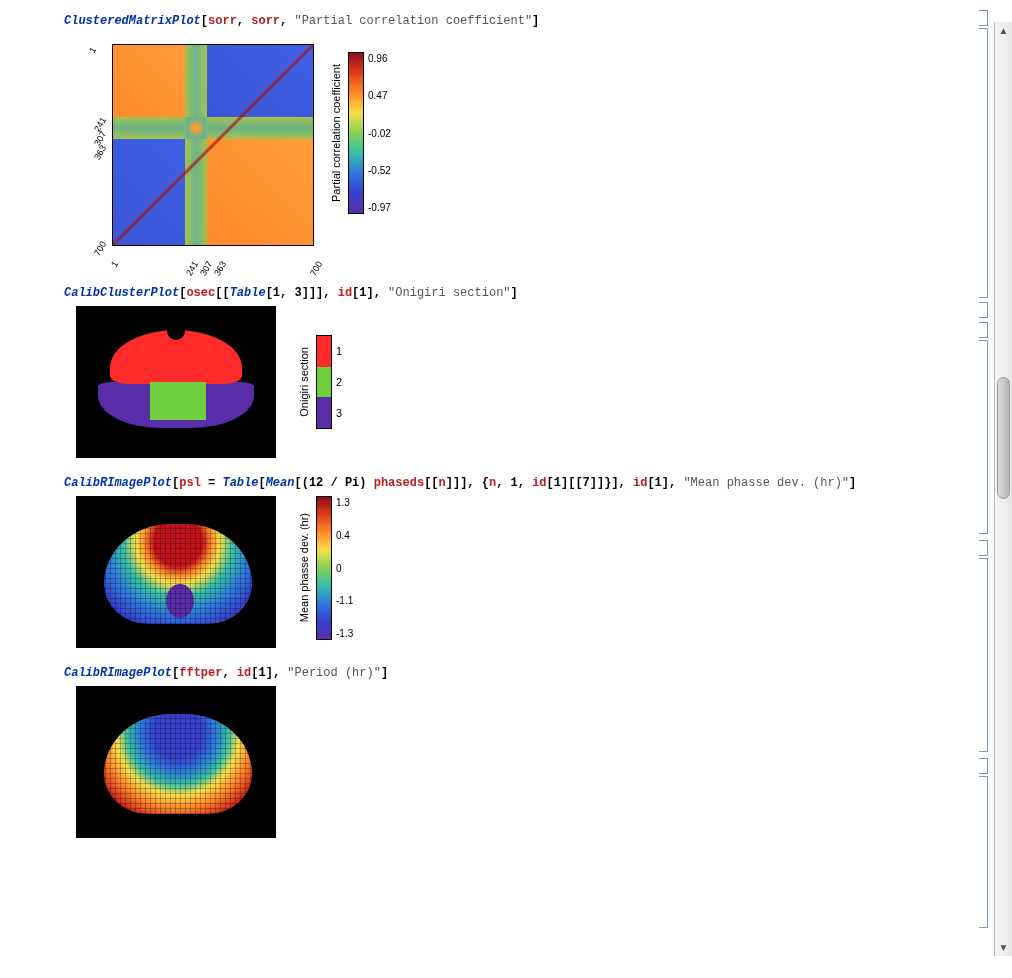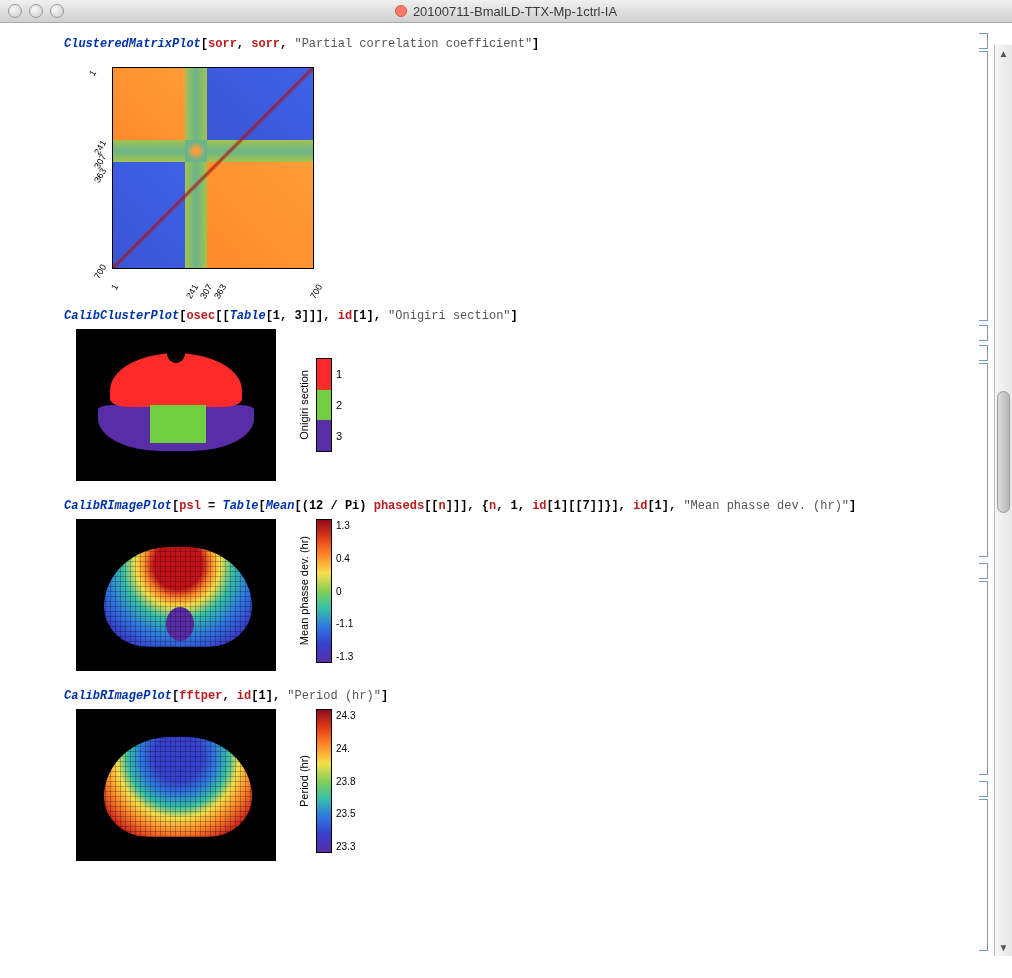--- a/index.html
+++ b/index.html
@@ -73,31 +73,20 @@
 .rimg .pix{position:absolute;inset:0;background:repeating-linear-gradient(0deg,transparent 0 4px,rgba(0,0,0,.25) 4px 5px),repeating-linear-gradient(90deg,transparent 0 4px,rgba(0,0,0,.25) 4px 5px);} 
 .cb2{display:flex;align-items:center;margin-left:22px;}
 .cb2 .cbstrip{height:142px}
 .cb2 .cbticks{height:142px}
 </style>
 </head>
 <body>
 
 <div class="window">
 
-  <div class="titlebar">
-    <div class="traffic">
-      <div class="tl-btn"></div>
-      <div class="tl-btn"></div>
-      <div class="tl-btn"></div>
-    </div>
-    <div class="title">
-      <span class="title-dot"></span>
-      <span>20100711-BmalLD-TTX-Mp-1ctrl-IA</span>
-    </div>
-  </div>
 
   <div class="content-wrap">
     <div class="notebook">
       <div class="nb-inner">
 
         <div class="code"><span class="fn">ClusteredMatrixPlot</span><span class="bl">[</span><span class="var">sorr</span><span class="bl">, </span><span class="var">sorr</span><span class="bl">, </span><span class="str">"Partial correlation coefficient"</span><span class="bl">]</span></div>
 
         <div class="output">
           <div class="plot1">
             <div style="position:relative">
@@ -115,20 +104,31 @@
                 <span class="yl" style="top:41%">307</span>
                 <span class="yl" style="top:48%">363</span>
                 <span class="yl" style="top:96%">700</span>
                 <span class="xl" style="left:-2px">1</span>
                 <span class="xl" style="left:34%">241</span>
                 <span class="xl" style="left:41%">307</span>
                 <span class="xl" style="left:48%">363</span>
                 <span class="xl" style="left:96%">700</span>
               </div>
             </div>
+            <div class="cbar" style="margin-top:18px">
+              <span class="cblab">Partial correlation coefficient</span>
+              <div class="cbstrip"></div>
+              <div class="cbticks">
+                <span>0.96</span>
+                <span>0.47</span>
+                <span>-0.02</span>
+                <span>-0.52</span>
+                <span>-0.97</span>
+              </div>
+            </div>
           </div>
         </div>
 
 
         <div class="code"><span class="fn">CalibClusterPlot</span><span class="bl">[</span><span class="var">osec</span><span class="bl">[[</span><span class="fn">Table</span><span class="bl">[1, 3]</span><span class="bl">]], </span><span class="var">id</span><span class="bl">[1]</span><span class="bl">, </span><span class="str">"Onigiri section"</span><span class="bl">]</span></div>
 
         <div class="output">
           <div class="plot2">
             <div class="clust">
               <div class="shape-pur"></div>
@@ -174,31 +174,20 @@
         </div>
 
         <div class="code"><span class="fn">CalibRImagePlot</span><span class="bl">[</span><span class="var">fftper</span><span class="bl">, </span><span class="var">id</span><span class="bl">[1]</span><span class="bl">, </span><span class="str">"Period (hr)"</span><span class="bl">]</span></div>
 
         <div class="output">
           <div class="plotR">
             <div class="rimg period">
                 <div class="base"></div>
                 <div class="pix"></div>
               </div>
-            <div class="cb2">
-              <span class="cblab">Period (hr)</span>
-              <div class="cbstrip"></div>
-              <div class="cbticks">
-                <span>24.3</span>
-                <span>24.</span>
-                <span>23.8</span>
-                <span>23.5</span>
-                <span>23.3</span>
-              </div>
-            </div>
           </div>
         </div>
 
       </div>
     </div>
 
     <div class="brackets">
       <div class="bracket" style="top:10px;height:14px"></div>
       <div class="bracket" style="top:28px;height:268px"></div>
       <div class="bracket" style="top:302px;height:14px"></div>

